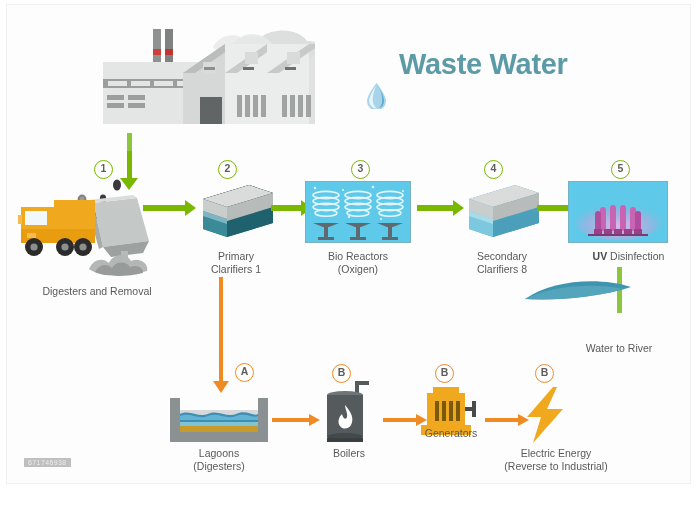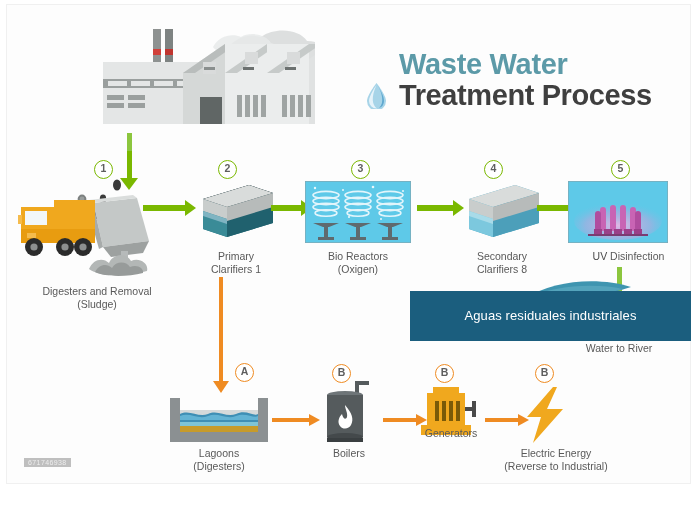--- a/index.html
+++ b/index.html
@@ -41,21 +41,21 @@
   .vline{position:absolute;width:5px;background:#8cc63e;}
   
   #banner{position:absolute;left:410px;top:291px;width:281px;height:50px;
           background:#1b5e7e;}
   #banner span{display:block;color:#ffffff;font-size:13px;text-align:center;
                line-height:50px;letter-spacing:.1px;}
   
   #wm{position:absolute;left:17px;top:453px;padding:1px 4px;
       background:#bfbfbf;color:#ededed;font-size:7px;letter-spacing:.4px;
       font-family:"Liberation Sans",sans-serif;}
-  .bold{font-weight:normal;color:#4a4a4a;margin-left:19px;}
+  .bold{font-weight:bold;color:#4a4a4a;margin-left:19px;}
 </style>
 </head>
 <body>
 
 <div id="stage">
 <div id="canvas">
 
   <svg class="abs" style="left:78px;top:2px;" width="230" height="125">
     <path d="M140 46 C148 30 164 26 176 30 C190 20 214 22 222 34
              C236 34 244 42 240 50 C228 56 150 56 140 46 Z" fill="#d9dbdb" opacity=".9"></path>
@@ -107,21 +107,20 @@
   <div class="vline" style="left:120px;top:128px;height:18px;"></div>
   <div class="varrow" style="left:120px;top:146px;height:27px;"></div>
 
   <div id="title-wrap">
     <svg id="drop" viewBox="0 0 19 26">
       <path d="M9.5 0 C9.5 0 0 12 0 18 A9.5 9.5 0 0 0 19 18 C19 12 9.5 0 9.5 0 Z" fill="#a7d4e8"></path>
       <path d="M9.5 2 C9.5 2 2 12.5 2 18 A7.5 7.5 0 0 0 10 25.4 C5 22 4 14 9.5 2 Z" fill="#e6f3fa"></path>
       <path d="M9.5 0 C14 8 17 13 17 18 A7.5 7.5 0 0 1 12 25 C18 20 15 9 9.5 0 Z" fill="#5fa8cf"></path>
     </svg>
     <div id="title-top">Waste Water</div>
-    <div id="title-bot">Treatment Process</div>
   </div>
 
   <div class="badge" style="left:87px;top:155px;">1</div>
   <svg class="abs" style="left:0px;top:168px;" width="170" height="110">
     <g fill="#3a3a3a">
       <ellipse cx="110" cy="12" rx="4" ry="5.5"></ellipse>
           <ellipse cx="96" cy="26" rx="3.2" ry="4.4"></ellipse>
       <ellipse cx="122" cy="30" rx="2.6" ry="3.6"></ellipse>
           <ellipse cx="88" cy="42" rx="3" ry="4.2"></ellipse>
       <ellipse cx="103" cy="50" rx="2" ry="2.8"></ellipse>
@@ -153,21 +152,20 @@
           <circle cx="58" cy="74" r="9"></circle>
           <circle cx="76" cy="74" r="9"></circle>
     </g>
     <g fill="#8d8f8f">
       <circle cx="27" cy="74" r="3.6"></circle>
           <circle cx="58" cy="74" r="3.6"></circle>
           <circle cx="76" cy="74" r="3.6"></circle>
     </g>
   </svg>
   <div class="lbl" style="left:0px;top:280px;width:180px;">Digesters and Removal</div>
-  <div class="lbl" style="left:0px;top:293px;width:180px;">(Sludge)</div>
 
   <div class="harrow" style="left:136px;top:200px;width:42px;"></div>
 
   <div class="badge" style="left:211px;top:155px;">2</div>
   <svg class="abs" style="left:186px;top:174px;" width="86" height="68">
     <path d="M10 20 L56 6 L80 14 L80 44 L34 58 L10 50 Z" fill="#1f6a78"></path>
     <path d="M10 20 L34 28 L34 58 L10 50 Z" fill="#3a8b97"></path>
     <path d="M34 28 L80 14 L80 44 L34 58 Z" fill="#20616e"></path>
     <path d="M10 20 L56 6 L80 14 L34 28 Z" fill="#d7dadа"></path>
     <path d="M10 20 L56 6 L80 14 L34 28 Z" fill="#d9dcdb"></path>
@@ -333,16 +331,13 @@
   <svg class="abs" style="left:516px;top:382px;" width="48" height="56">
     <path d="M30 0 L4 30 L18 30 L10 56 L40 22 L24 22 L34 0 Z" fill="#f0a81e"></path>
   </svg>
   <div class="lbl" style="left:478px;top:455px;width:142px;">(Reverse to Industrial)</div>
   <div class="lbl" style="left:484px;top:442px;width:130px;">Electric Energy</div>
 
   <div id="wm">671746938</div>
 
 </div>
 
-<div id="banner">
-  <span>Aguas residuales industriales</span>
 </div>
-</div>
 
 </body></html>

